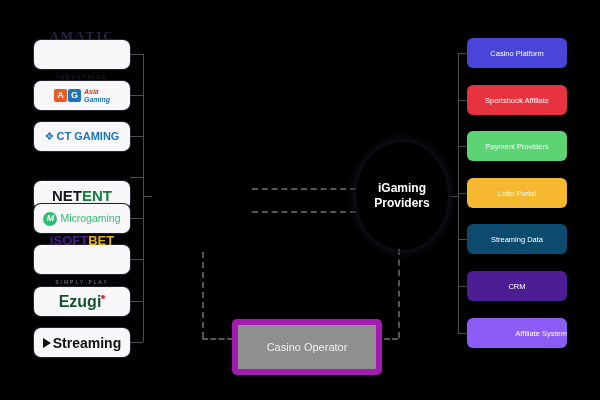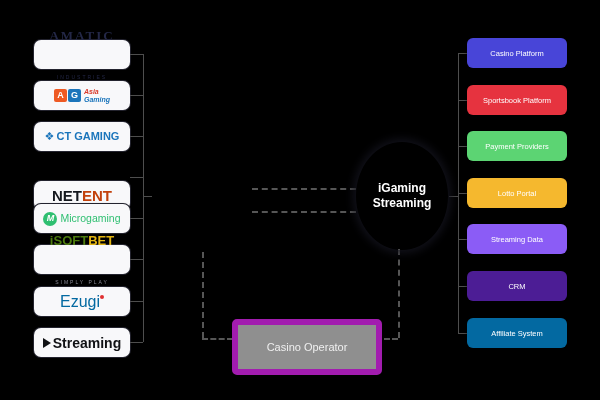--- a/index.html
+++ b/index.html
@@ -76,39 +76,39 @@
       </div>
       <div class="logo-box" style="top: 122px;">
         <div class="logo-main" style="font-size: 11px;">
           <span class="ct" style="color: rgb(27, 117, 187);">❖</span>
           <span style="color: rgb(27, 117, 187); font-weight: bold;">CT GAMING</span>
         </div>
       </div>
       <div class="logo-box" style="top: 163px; margin-top: 18px;">
         <div class="logo-main" style="font-size: 15px;">
           <span style="color: rgb(21, 24, 30); font-weight: bold;">NET</span>
-          <span style="color: #c2410c; font-weight: bold;">ENT</span>
+          <span style="color: #15803d; font-weight: bold;">ENT</span>
         </div>
       </div>
       <div class="logo-box" style="top: 204px;">
         <div class="logo-main" style="font-size: 10.5px;">
           <span class="mg" style="background: rgb(47, 191, 113);">M</span>
           <span style="color: rgb(47, 191, 113); font-weight: normal;">Microgaming</span>
         </div>
       </div>
       <div class="logo-box" style="top: 245px;">
         <div class="logo-main" style="font-size: 13px;">
-          <span style="color: #4d7c0f; font-weight: bold;">iSOFT</span>
+          <span style="color: #4c1d95; font-weight: bold;">iSOFT</span>
           <span style="color: rgb(226, 180, 17); font-weight: bold;">BET</span>
         </div>
         <div class="logo-sub" style="color: rgb(138, 138, 150);">SIMPLY PLAY</div>
       </div>
       <div class="logo-box" style="top: 287px;">
         <div class="logo-main" style="font-size: 16px;">
-          <span style="color: #0369a1; font-weight: normal;">Ezugi</span>
+          <span style="color: #14532d; font-weight: bold;">Ezugi</span>
           <span class="dot" style="background: rgb(224, 49, 49);"></span>
         </div>
       </div>
       <div class="logo-box" style="top: 328px;">
         <div class="logo-main" style="font-size: 14px;">
           <span class="evo-tri" style="border-left-color: rgb(16, 17, 20);"></span>
           <span style="color: rgb(16, 17, 20); font-weight: bold;">Streaming</span>
         </div>
       </div>
     </div>
@@ -136,43 +136,43 @@
       <div class="dashH" style="left: 252px; top: 188px; width: 104px;"></div>
       <div class="dashH" style="left: 252px; top: 211px; width: 104px;"></div>
       <div class="dashV" style="left: 202px; top: 252px; height: 86px;"></div>
       <div class="dashH" style="left: 202px; top: 338px; width: 31px;"></div>
       <div class="dashV" style="left: 398px; top: 249px; height: 89px;"></div>
       <div class="dashH" style="left: 368px; top: 338px; width: 30px;"></div>
     </div>
 
 
   <div id="platform" class="node">
-    <span>iGaming Streaming</span>
+    <span>iGaming Providers</span>
   </div>
 
   <div id="right-column">
       <div class="comp-box" style="top: 38px; background: rgb(72, 69, 216); color: rgb(255, 255, 255);">
         <span>Casino Platform</span>
       </div>
       <div class="comp-box" style="top: 85px; background: rgb(230, 51, 63); color: rgb(255, 255, 255);">
-        <span>Sportsbook Platform</span>
+        <span>Sportsbook Affiliate</span>
       </div>
       <div class="comp-box" style="top: 131px; background: rgb(92, 212, 115); color: rgb(255, 255, 255);">
         <span>Payment Providers</span>
       </div>
       <div class="comp-box" style="top: 178px; background: rgb(245, 184, 46); color: rgb(255, 255, 255);">
         <span>Lotto Portal</span>
       </div>
-      <div class="comp-box" style="top: 224px; background: #8b5cf6; color: rgb(255, 255, 255);">
+      <div class="comp-box" style="top: 224px; background: #0c4a6e; color: rgb(255, 255, 255);">
         <span>Streaming Data</span>
       </div>
       <div class="comp-box" style="top: 271px; background: #4c1d95; color: rgb(255, 255, 255);">
         <span>CRM</span>
       </div>
-      <div class="comp-box" style="top: 318px; background: #0369a1; color: rgb(255, 255, 255);">
+      <div class="comp-box" style="top: 318px; background: #8b5cf6; color: rgb(255, 255, 255); justify-content: flex-end;">
         <span>Affiliate System</span>
       </div>
     </div>
 
   <div id="operator">
     <span>Casino Operator</span>
   </div>
 
 </div>
 

